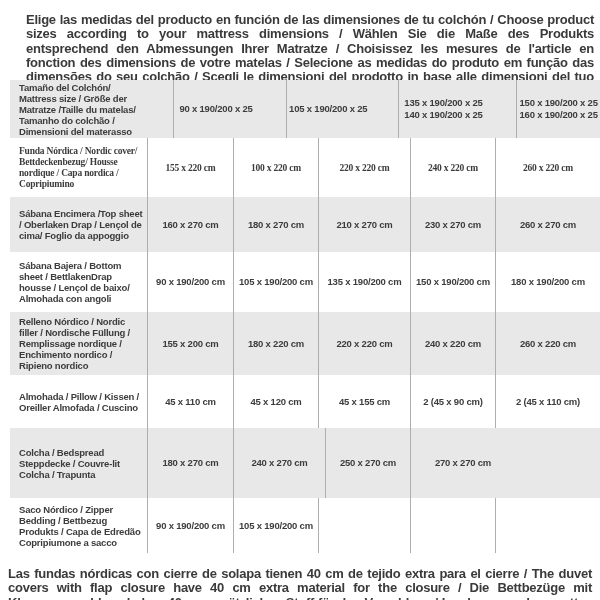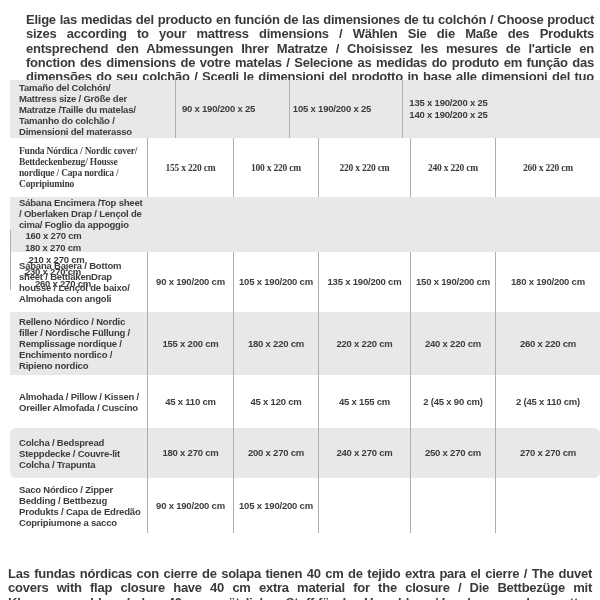--- a/index.html
+++ b/index.html
@@ -17,25 +17,25 @@
   .intro{position:absolute;top:13px;left:26px;right:6px;}
   .footnote{position:absolute;top:567px;left:8px;right:8px;}
   .size-table{
     position:absolute;top:80px;left:10px;width:590px;
   }
   .row{display:flex;width:590px;}
   .row:nth-child(odd){background:#e8e8e8;}
   .row:nth-child(even){background:#ffffff;}
   .row:nth-child(1){height:58px;gap:28px;}
   .row:nth-child(2){height:59px;font-family:Liberation Serif, serif;}
-  .row:nth-child(3){height:55px;flex-direction:column;}
+  .row:nth-child(3){height:55px;}
   .row:nth-child(4){height:60px;}
   .row:nth-child(5){height:63px;}
   .row:nth-child(6){height:53px;}
-  .row:nth-child(7){height:50px;border-radius:6px;}
+  .row:nth-child(7){height:70px;}
   .row:nth-child(8){height:55px;}
   .cell{
     box-sizing:border-box;display:flex;align-items:center;
     font-weight:700;letter-spacing:-0.2px;
   }
   .cell.label{
     width:137px;padding-left:9px;padding-right:4px;
     justify-content:flex-start;text-align:left;
     font-size:9.5px;line-height:11px;
   }
@@ -57,20 +57,22 @@
 <div class="page">
   <p class="note intro">Elige las medidas del producto en función de las dimensiones de tu colchón / Choose product sizes according to your mattress dimensions / Wählen Sie die Maße des Produkts entsprechend den Abmessungen Ihrer Matratze / Choisissez les mesures de l'article en fonction des dimensions de votre matelas / Selecione as medidas do produto em função das dimensões do seu colchão / Scegli le dimensioni del prodotto in base alle dimensioni del tuo materasso</p>
 
   <div class="size-table" id="table-root">
       <div class="row header">
         <div class="cell label">Tamaño del Colchón/ Mattress size / Größe der Matratze /Taille du matelas/ Tamanho do colchão / Dimensioni del materasso</div>
         <div class="cell value v1">90 x 190/200 x 25</div>
         <div class="cell value v2">105 x 190/200 x 25</div>
         <div class="cell value v3">135 x 190/200 x 25
 140 x 190/200 x 25</div>
+        <div class="cell value v4">150 x 190/200 x 25
+160 x 190/200 x 25</div>
       </div>
       <div class="row">
         <div class="cell label">Funda Nórdica /  Nordic cover/ Bettdeckenbezug/ Housse nordique  / Capa nordica / Copripiumino</div>
         <div class="cell value v1">155 x 220 cm</div>
         <div class="cell value v2">100 x 220 cm</div>
         <div class="cell value v3">220 x 220 cm</div>
         <div class="cell value v4">240 x 220 cm</div>
         <div class="cell value v5">260 x 220 cm</div>
       </div>
       <div class="row">
@@ -101,21 +103,20 @@
         <div class="cell label">Almohada  / Pillow / Kissen / Oreiller Almofada / Cuscino</div>
         <div class="cell value v1">45 x 110 cm</div>
         <div class="cell value v2">45 x 120 cm</div>
         <div class="cell value v3">45 x 155 cm</div>
         <div class="cell value v4">2 (45 x 90 cm)</div>
         <div class="cell value v5">2 (45 x 110 cm)</div>
       </div>
       <div class="row">
         <div class="cell label">Colcha / Bedspread Steppdecke / Couvre-lit Colcha / Trapunta</div>
         <div class="cell value v1">180 x 270 cm</div>
-        <div class="cell value v2">200 x 270 cm</div>
         <div class="cell value v3">240 x 270 cm</div>
         <div class="cell value v4">250 x 270 cm</div>
         <div class="cell value v5">270 x 270 cm</div>
       </div>
       <div class="row">
         <div class="cell label">Saco Nórdico / Zipper Bedding / Bettbezug Produkts  / Capa de Edredão Copripiumone a sacco</div>
         <div class="cell value v1">90 x 190/200 cm</div>
         <div class="cell value v2">105 x 190/200 cm</div>
         <div class="cell value v3"></div>
         <div class="cell value v4"></div>

